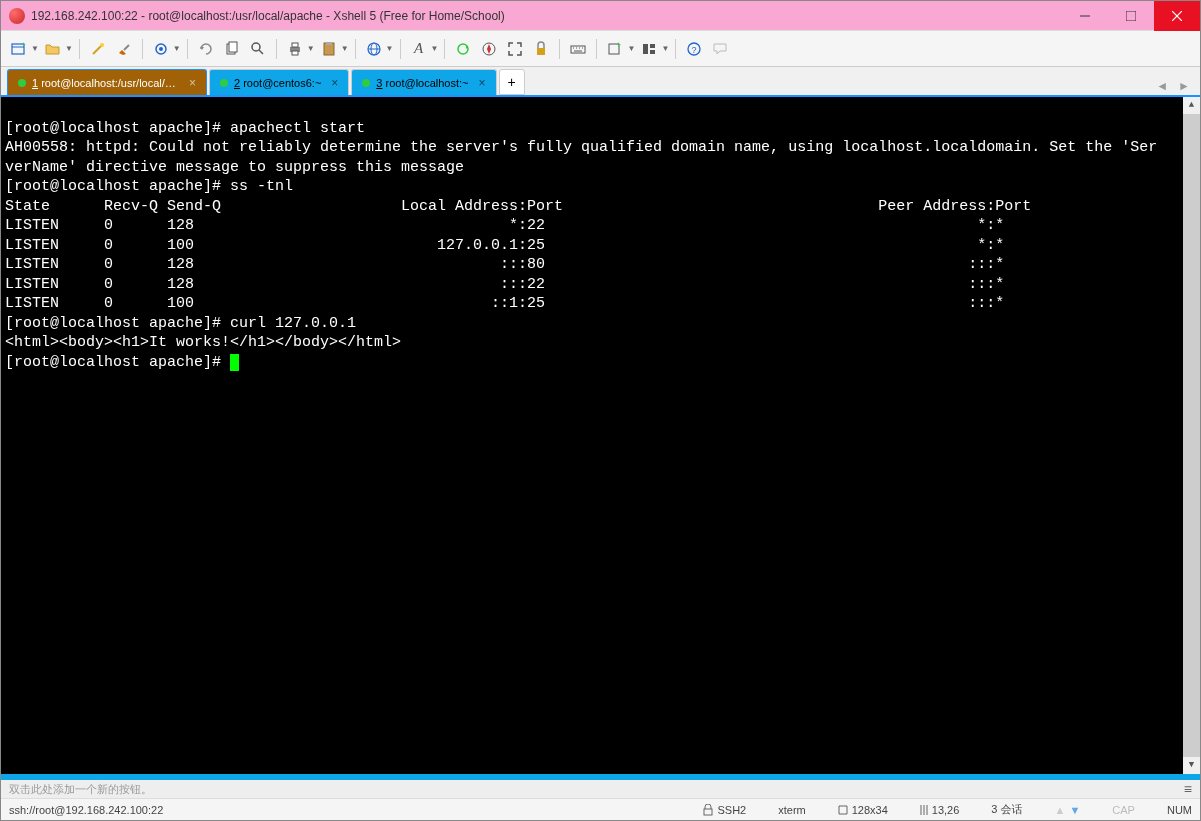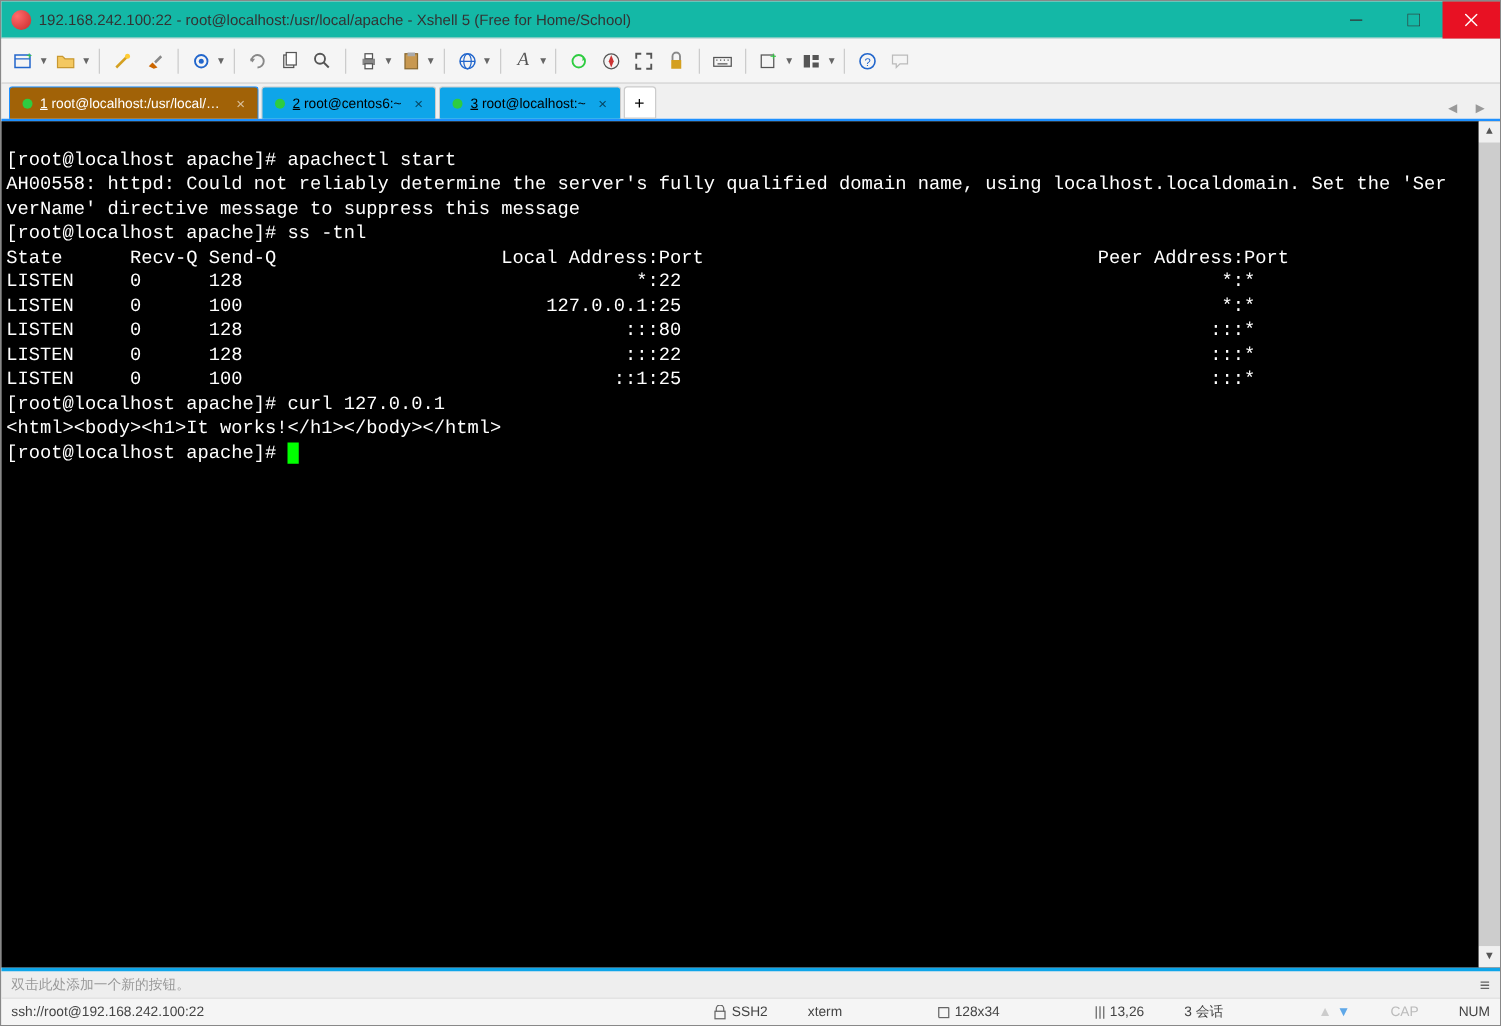--- a/index.html
+++ b/index.html
@@ -1,17 +1,17 @@
 <!DOCTYPE html>
 <html><head>
 <meta charset="utf-8">
 <style>
 * { margin: 0; padding: 0; box-sizing: border-box; }
 body { font-family: "Segoe UI", Tahoma, sans-serif; font-size: 12px; background: #f0f0f0; width: 1201px; height: 821px; overflow: hidden; display: flex; flex-direction: column; border: 1px solid #888; }
-.titlebar { background: #14b8a6; height: 30px; display: flex; align-items: center; padding: 0 0 0 8px; border-bottom: 1px solid #ddd; }
+.titlebar { background: #f9a8d4; height: 30px; display: flex; align-items: center; padding: 0 0 0 8px; border-bottom: 1px solid #ddd; }
 .titlebar-icon { width: 16px; height: 16px; background: radial-gradient(circle at 30% 30%, #ff6b6b, #c92a2a); border-radius: 50%; margin-right: 6px; }
 .titlebar-text { flex: 1; color: #333; font-size: 12px; }
 .win-controls { display: flex; }
 .win-btn { width: 46px; height: 30px; display: flex; align-items: center; justify-content: center; font-size: 14px; cursor: pointer; }
 .win-btn.close { background: #e81123; color: #fff; }
 .toolbar { background: #f5f5f5; height: 36px; display: flex; align-items: center; padding: 0 6px; gap: 2px; border-bottom: 1px solid #ccc; }
 .tb-btn { width: 24px; height: 24px; display: flex; align-items: center; justify-content: center; cursor: pointer; border-radius: 2px; color: #555; font-size: 14px; }
 .tb-sep { width: 1px; height: 20px; background: #ccc; margin: 0 4px; }
 .tb-dd { font-size: 8px; color: #666; margin-left: -2px; }
 .tabbar { background: #f0f0f0; height: 30px; display: flex; align-items: flex-end; padding: 0 6px; border-bottom: 2px solid #1e90ff; }
@@ -24,25 +24,25 @@
 .tab-close { font-size: 12px; opacity: 0.6; cursor: pointer; margin-left: 4px; }
 .tab-add { width: 26px; height: 26px; display: flex; align-items: center; justify-content: center; border: 1px solid #ccc; background: #fff; cursor: pointer; font-size: 14px; border-radius: 3px 3px 0 0; }
 .tab-nav { margin-left: auto; display: flex; gap: 2px; color: #999; }
 .tab-nav span { cursor: pointer; padding: 2px 4px; }
 .terminal { flex: 1; background: #000; color: #fff; font-family: Consolas, "Courier New", monospace; font-size: 15px; line-height: 19.5px; padding: 2px 4px; overflow: hidden; position: relative; white-space: pre; }
 .terminal .cursor { display: inline-block; width: 9px; height: 17px; background: #00ff00; vertical-align: text-bottom; }
 .scrollbar { position: absolute; right: 0; top: 0; width: 17px; height: 100%; background: #f0f0f0; display: flex; flex-direction: column; }
 .scrollbar .arrow { height: 17px; background: #f0f0f0; color: #555; font-size: 9px; text-align: center; line-height: 17px; cursor: pointer; }
 .scrollbar .track { flex: 1; background: #f0f0f0; }
 .scrollbar .thumb { height: 100%; background: #cdcdcd; }
-.custom-bar { background: #eee; height: 24px; display: flex; align-items: center; padding: 0 8px; color: #999; font-size: 11px; border-top: 3px solid #0ea5e9; }
+.custom-bar { background: #eee; height: 24px; display: flex; align-items: center; padding: 0 8px; color: #999; font-size: 11px; border-top: 6px solid #0ea5e9; }
 .custom-bar .menu-icon { margin-left: auto; font-size: 14px; color: #666; cursor: pointer; }
 .statusbar { background: #f5f5f5; height: 22px; display: flex; align-items: center; padding: 0 8px; font-size: 11px; color: #444; border-top: 1px solid #ddd; gap: 32px; }
 .statusbar .conn { flex: 1; }
-.statusbar .sect { display: flex; align-items: center; gap: 4px; margin-left: 44px; }
+.statusbar .sect { display: flex; align-items: center; gap: 4px; }
 .statusbar .arrow-up { color: #ccc; }
 .statusbar .arrow-down { color: #5fa8e8; }
 svg { display: block; }
 </style>
 </head>
 <body>
 
 <div class="titlebar">
   <div class="titlebar-icon"></div>
   <div class="titlebar-text">192.168.242.100:22 - root@localhost:/usr/local/apache - Xshell 5 (Free for Home/School)</div>

